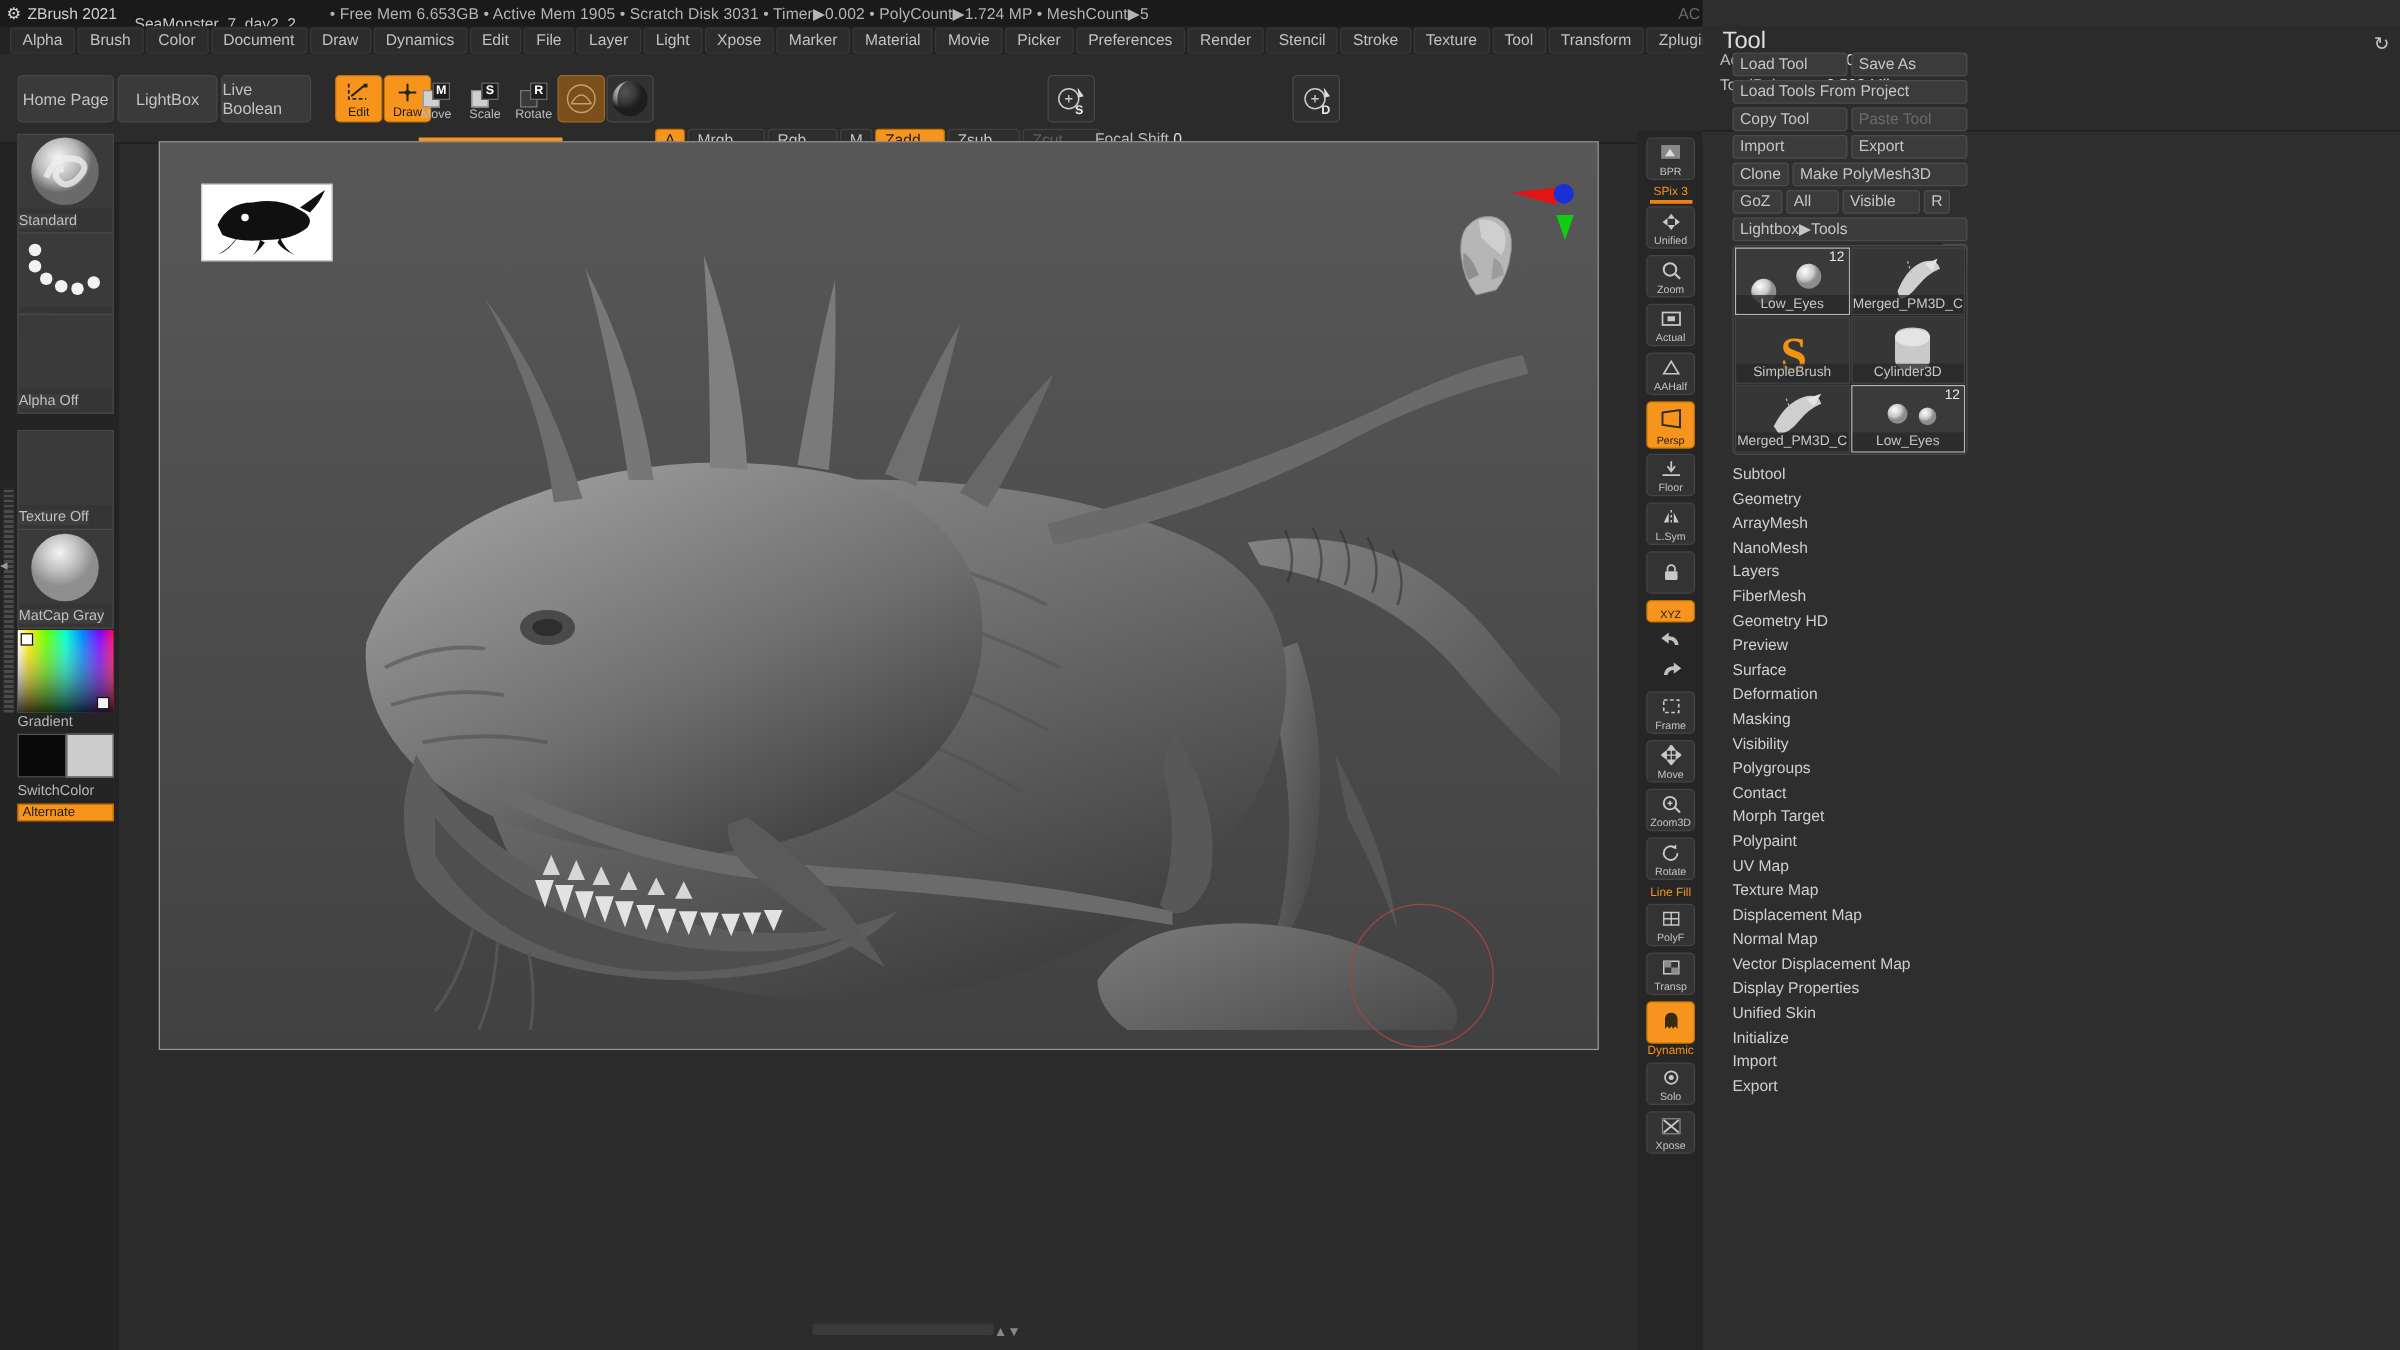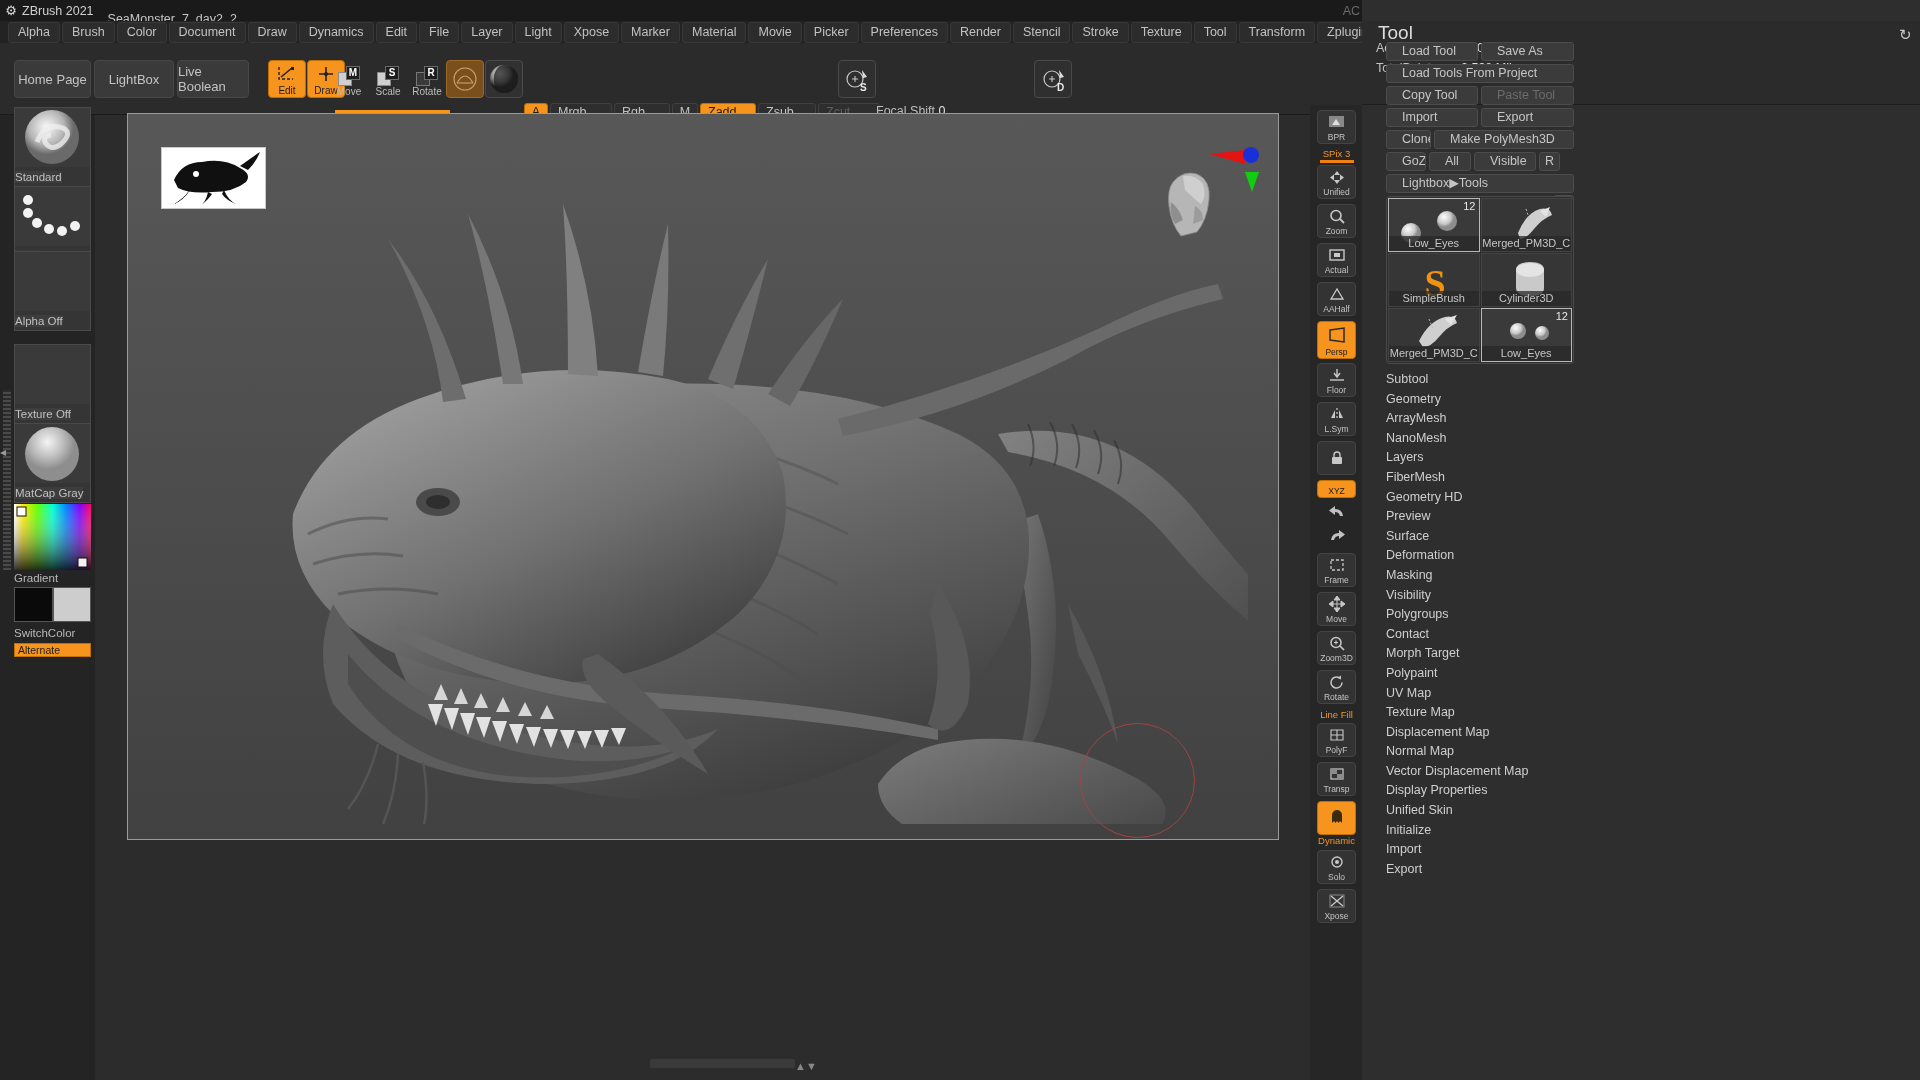--- a/index.html
+++ b/index.html
@@ -209,21 +209,21 @@
   #rp-info .irow { position:absolute; font-size:12.5px; color:#c2c2c2; }
   #rp-title {
     position:absolute; left:16px; top:22px; font-size:19px; color:#dcdcdc;
   }
   #rp-refresh { position:absolute; left:537px; top:26px; font-size:15px; color:#c6c6c6; }
   #rp-body {
     position:absolute; left:24px; top:42px; width:188px;
   }
   .rp-btn {
     height:19px; background:#3b3b3b; border:1px solid #4c4c4c; border-radius:3px;
-    font-size:12.5px; color:#c6c6c6; padding-left:15px; line-height:17px;
+    font-size:12.5px; color:#c6c6c6; padding-left:5px; line-height:17px;
     display:inline-flex; align-items:center; overflow:hidden; white-space:nowrap;
   }
   .rp-btn.dim { color:#6b6b6b; }
   .rp-row { display:flex; gap:3px; margin-bottom:3px; }
   #rp-slider {
     position:relative; height:20px; margin-bottom:3px;
   }
   #rp-slider .lbl { font-size:12.5px; color:#c6c6c6; }
   #rp-slider .val { font-size:12.5px; color:#f0f0f0; }
   #rp-slider .trk { position:absolute; left:0; bottom:3px; width:140px; height:1px; background:#8f8f8f;}
@@ -254,20 +254,21 @@
   svg { display:block; }
 </style>
 </head>
 <body>
 
 <div id="titlebar">
   <span class="zb-logo">⚙</span>
   <span class="app-name">ZBrush 2021</span>
   <span class="doc-name">SeaMonster_7_day2_2</span>
   <span class="doc-name">..</span>
+  <span class="stats">• Free Mem 6.653GB • Active Mem 1905 • Scratch Disk 3031 • Timer▶0.002 • PolyCount▶1.724 MP • MeshCount▶5</span>
 </div>
 <div id="titlebar-right">
   <span class="tb-ac">AC</span>
   <span class="tb-btn">QuickSave</span>
   <span class="tb-seethrough">
     <span style="font-size:12.5px;color:#d8d8d8;">See-through</span>
     <span style="font-size:12.5px;color:#f0f0f0;margin-left:6px;">0</span>
     <span class="st-track"></span>
     <span class="st-knob"></span>
   </span>

